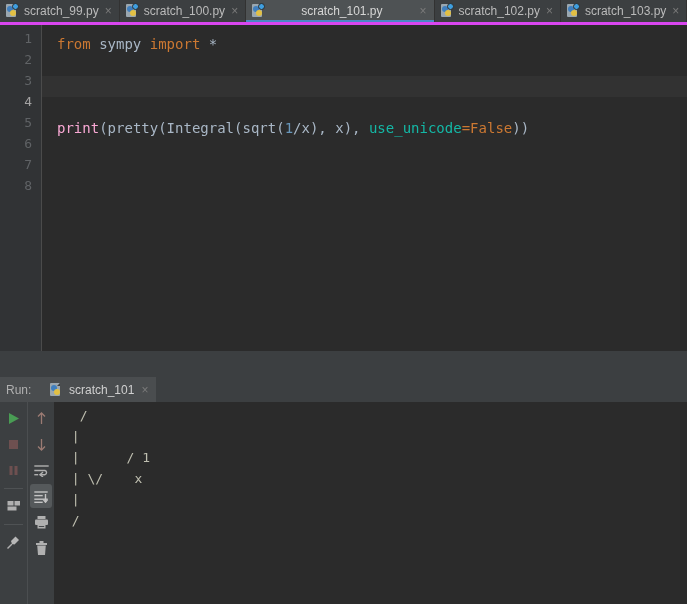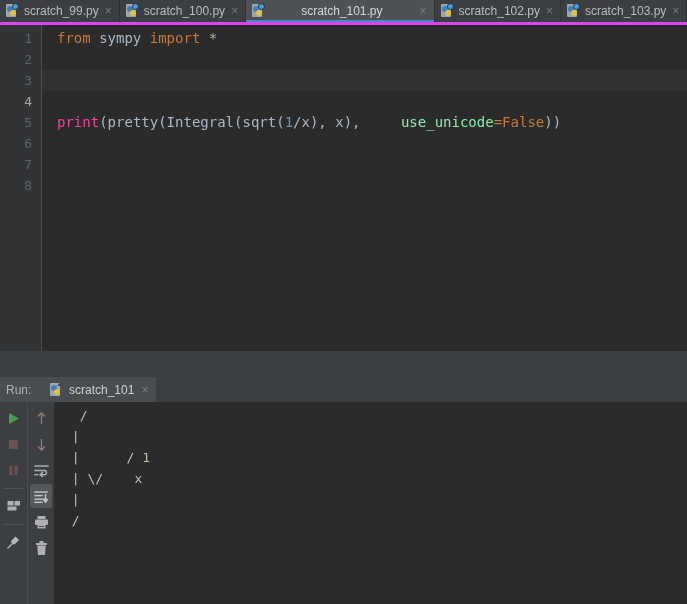--- a/index.html
+++ b/index.html
@@ -136,42 +136,42 @@
     line-height: 21px;
     text-align: right;
     padding-right: 9px;
     color: #606366;
     font-family: "DejaVu Sans Mono", monospace;
     font-size: 13px;
   }
   .gutter .ln.current { color: #a4a3a3; }
   .code {
     flex: 1 1 auto;
-    padding-top: 3px;
+    padding-top: 9px;
     position: relative;
     font-family: "DejaVu Sans Mono", monospace;
     font-size: 14px;
   }
   .cline {
     height: 21px;
     line-height: 21px;
     padding-left: 15px;
     white-space: pre;
     color: #a9b7c6;
     position: relative;
   }
   .cline.caret {
     background: #323232;
     margin-left: -0px;
   }
   .kw { color: #cc7832; }
   .ident { color: #a9b7c6; }
-  .builtin { color: #ec4899; }
+  .builtin { color: #f9a8d4; }
   .num { color: #6897bb; }
-  .kwarg { color: #86efac; margin-left: 32px; }
+  .kwarg { color: #14b8a6; }
   .punc { color: #a9b7c6; }
   .hl {
     background: #6e6b4a;
     color: #d9d9d9;
   }
   .squig {
     text-decoration: underline wavy #bc3f3c;
     text-decoration-skip-ink: none;
   }
 

